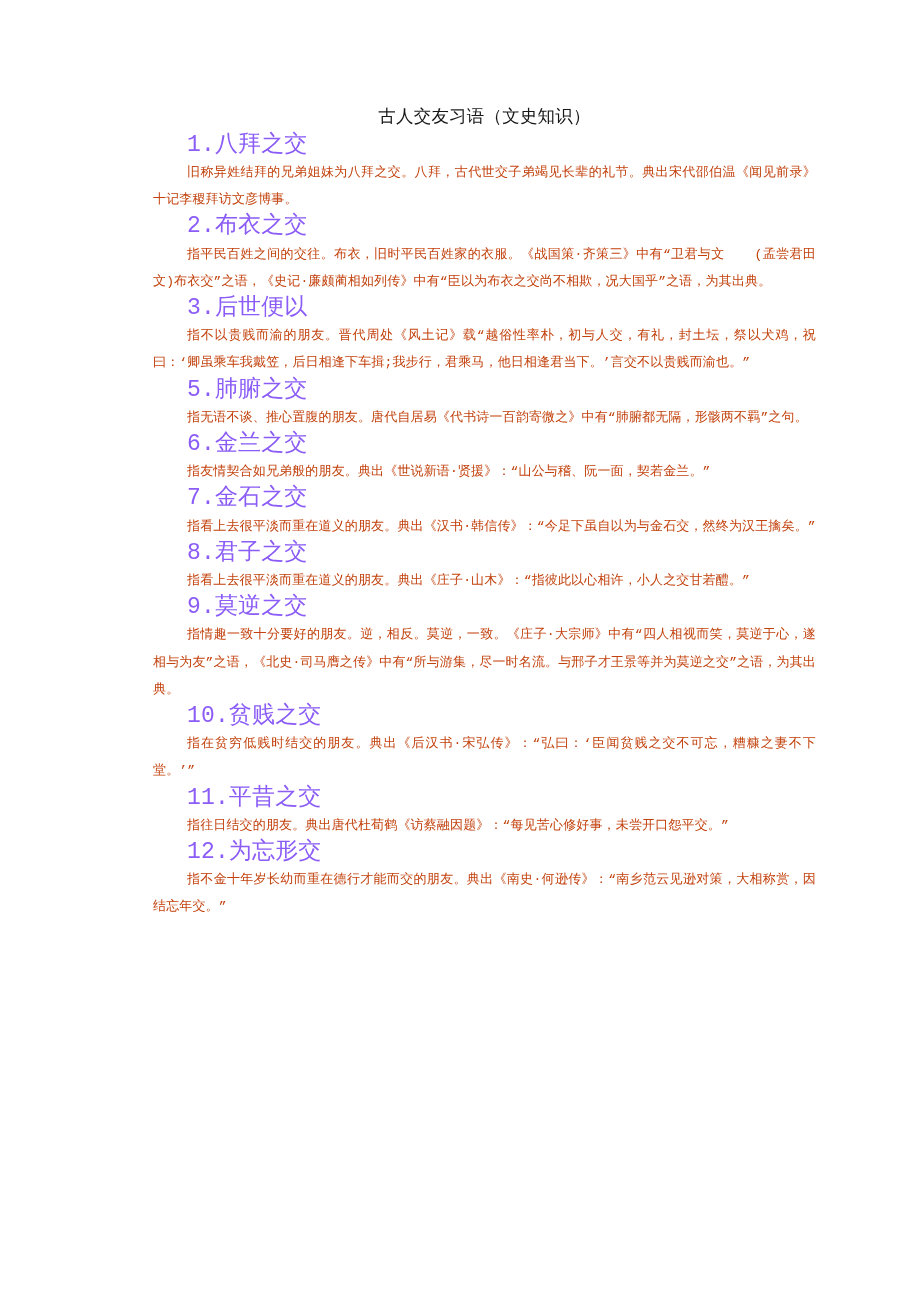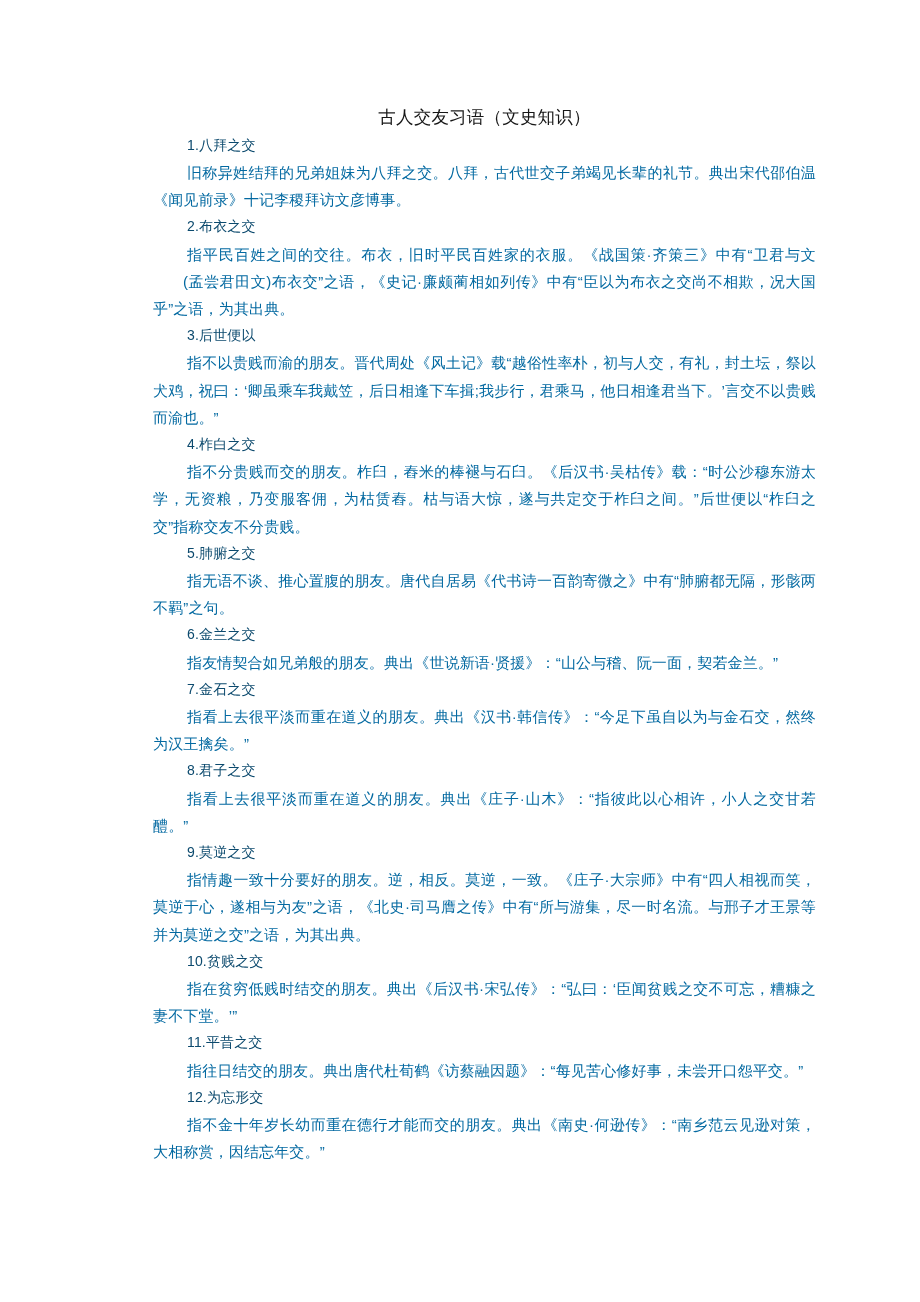--- a/index.html
+++ b/index.html
@@ -6,21 +6,21 @@
     margin: 0;
     padding: 0;
     background: #ffffff;
   }
   .page {
     position: relative;
     width: 906px;
     height: 1302px;
     background: #ffffff;
     overflow: hidden;
-    font-family: Liberation Sans, sans-serif;
+    font-family: Liberation Mono, monospace;
     color: #1b1b1b;
     border-radius: 15px;
   }
   .content {
     position: absolute;
     left: 153px;
     top: 104px;
     width: 663px;
   }
   .doc-title {
@@ -29,36 +29,36 @@
     line-height: 27.2px;
     letter-spacing: 0.2px;
     color: #161616;
     margin: 0 0 0.5px 0;
     font-weight: 400;
   }
   .entry {
     margin: 0;
   }
   .term {
-    font-size: 14px;
+    font-size: 23px;
     line-height: 27.2px;
     text-indent: 34px;
     margin: 0;
     letter-spacing: 0.15px;
-    color: #0c4a6e;
+    color: #8b5cf6;
   }
   .desc {
-    font-size: 15px;
+    font-size: 13px;
     line-height: 27.2px;
     text-indent: 34px;
     margin: 0;
     text-align: justify;
     text-justify: inter-ideograph;
     letter-spacing: 0.15px;
-    color: #0369a1;
+    color: #c2410c;
     word-break: break-all;
   }
   .desc .gap {
     display: inline-block;
     width: 30px;
   }
 </style>
 </head>
 <body>
 
@@ -75,24 +75,20 @@
     <div class="entry">
       <p class="term"><span>2.</span><span>布衣之交</span></p>
       <p class="desc"><span>指平民百姓之间的交往。布衣，旧时平民百姓家的衣服。《战国策·齐策三》中有“卫君与文</span><span class="gap"></span><span>(孟尝君田文)布衣交”之语，《史记·廉颇蔺相如列传》中有“臣以为布衣之交尚不相欺，况大国乎”之语，为其出典。</span></p>
     </div>
 
     <div class="entry">
       <p class="term"><span>3.</span><span>后世便以</span></p>
       <p class="desc">指不以贵贱而渝的朋友。晋代周处《风土记》载“越俗性率朴，初与人交，有礼，封土坛，祭以犬鸡，祝曰：‘卿虽乘车我戴笠，后日相逢下车揖;我步行，君乘马，他日相逢君当下。’言交不以贵贱而渝也。”</p>
     </div>
 
-    <div class="entry">
-      <p class="term"><span>4.</span><span>柞白之交</span></p>
-      <p class="desc">指不分贵贱而交的朋友。柞臼，舂米的棒褪与石臼。《后汉书·吴枯传》载：“时公沙穆东游太学，无资粮，乃变服客佣，为枯赁舂。枯与语大惊，遂与共定交于柞臼之间。”后世便以“柞臼之交”指称交友不分贵贱。</p>
-    </div>
 
     <div class="entry">
       <p class="term"><span>5.</span><span>肺腑之交</span></p>
       <p class="desc">指无语不谈、推心置腹的朋友。唐代自居易《代书诗一百韵寄微之》中有“肺腑都无隔，形骸两不羁”之句。</p>
     </div>
 
     <div class="entry">
       <p class="term"><span>6.</span><span>金兰之交</span></p>
       <p class="desc">指友情契合如兄弟般的朋友。典出《世说新语·贤援》：“山公与稽、阮一面，契若金兰。”</p>
     </div>

